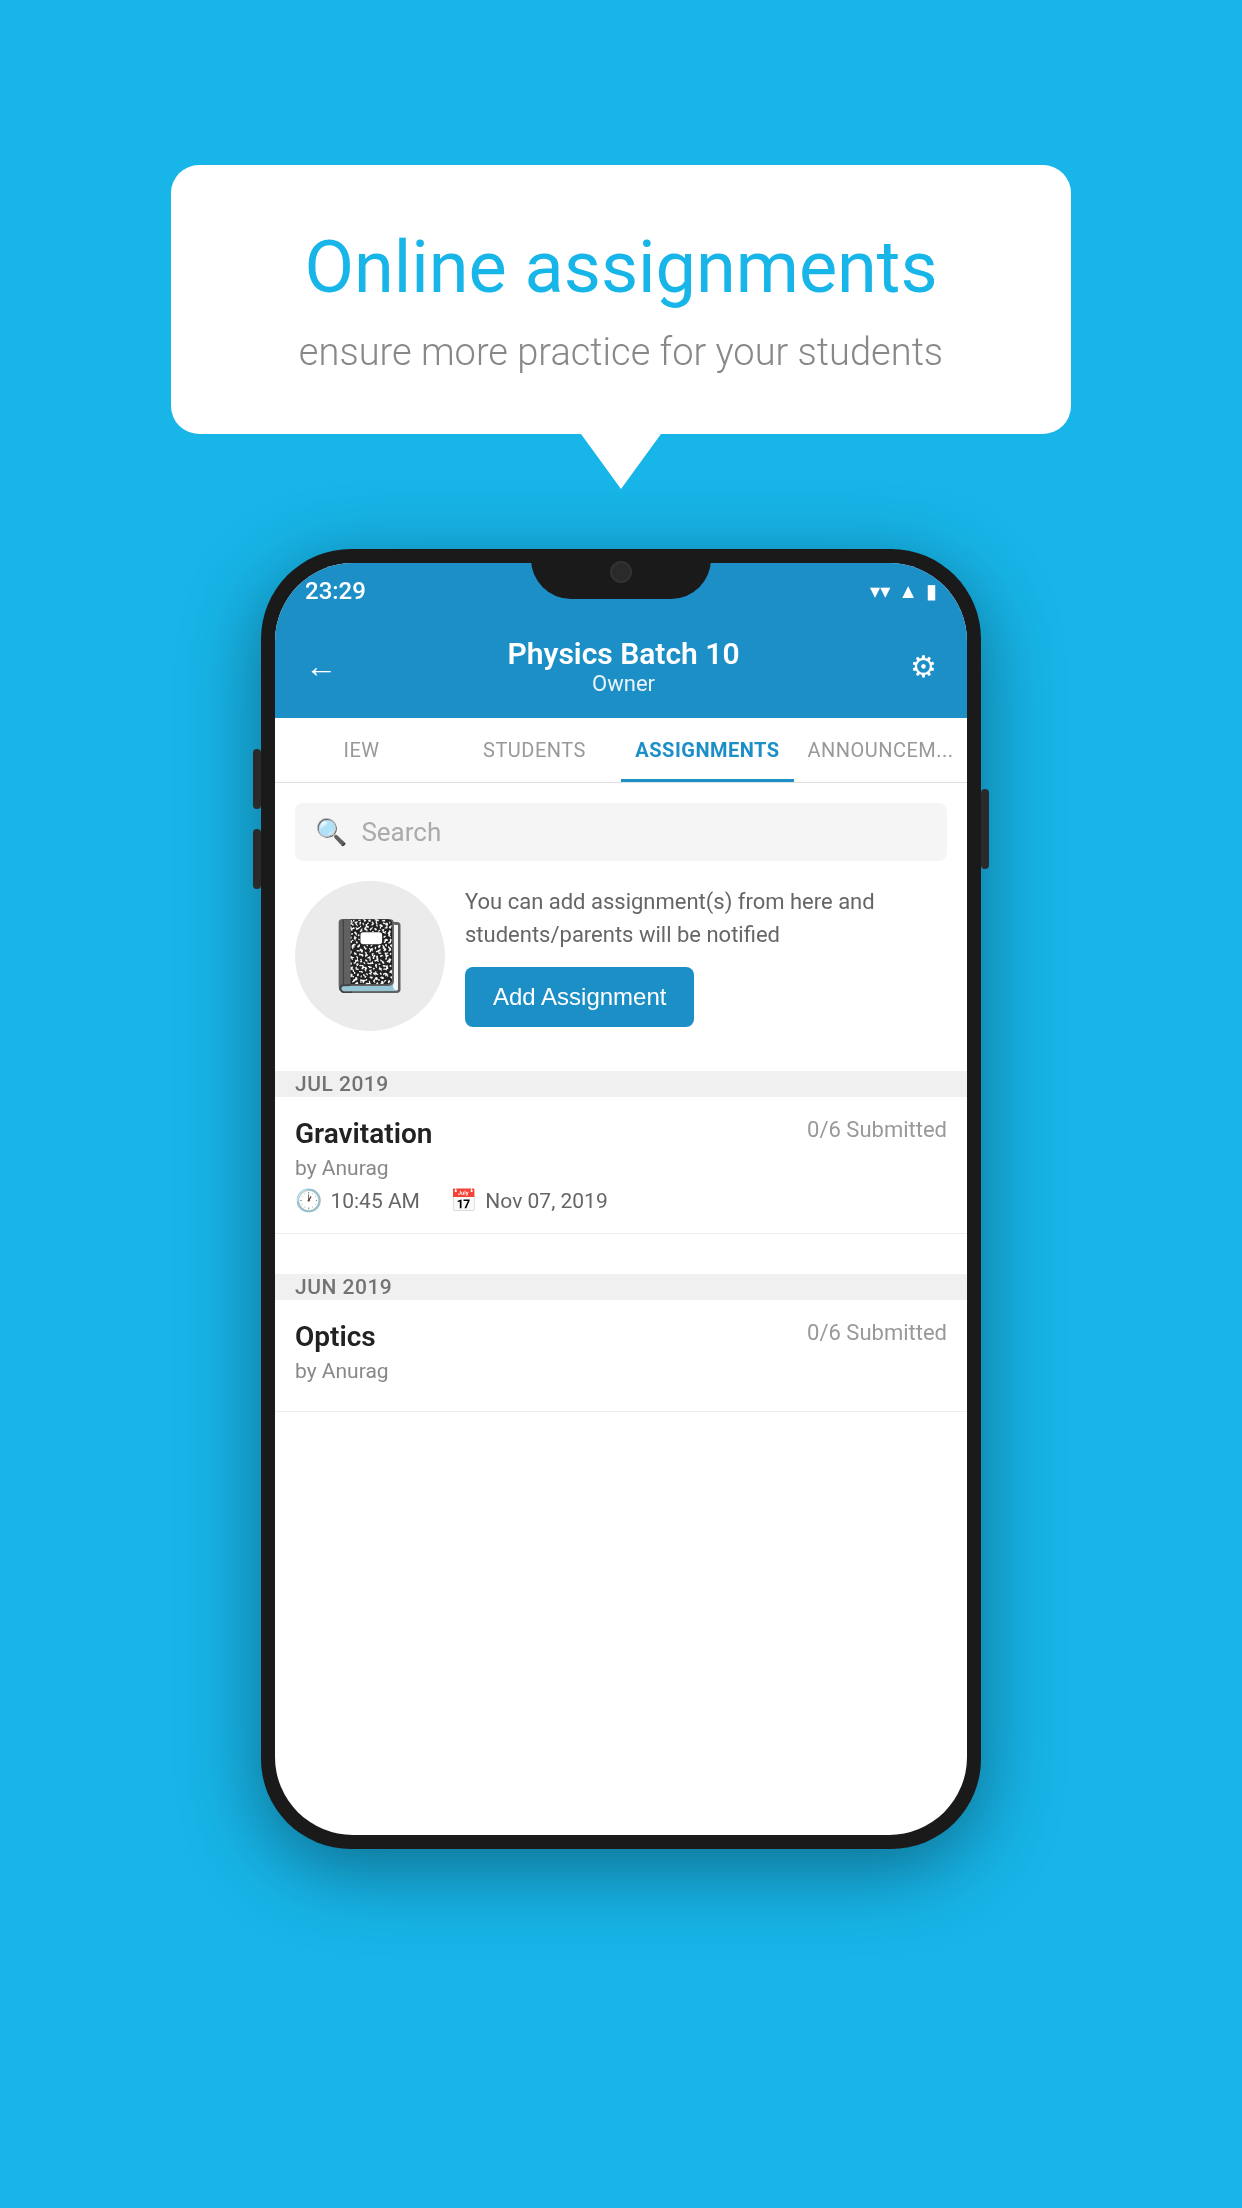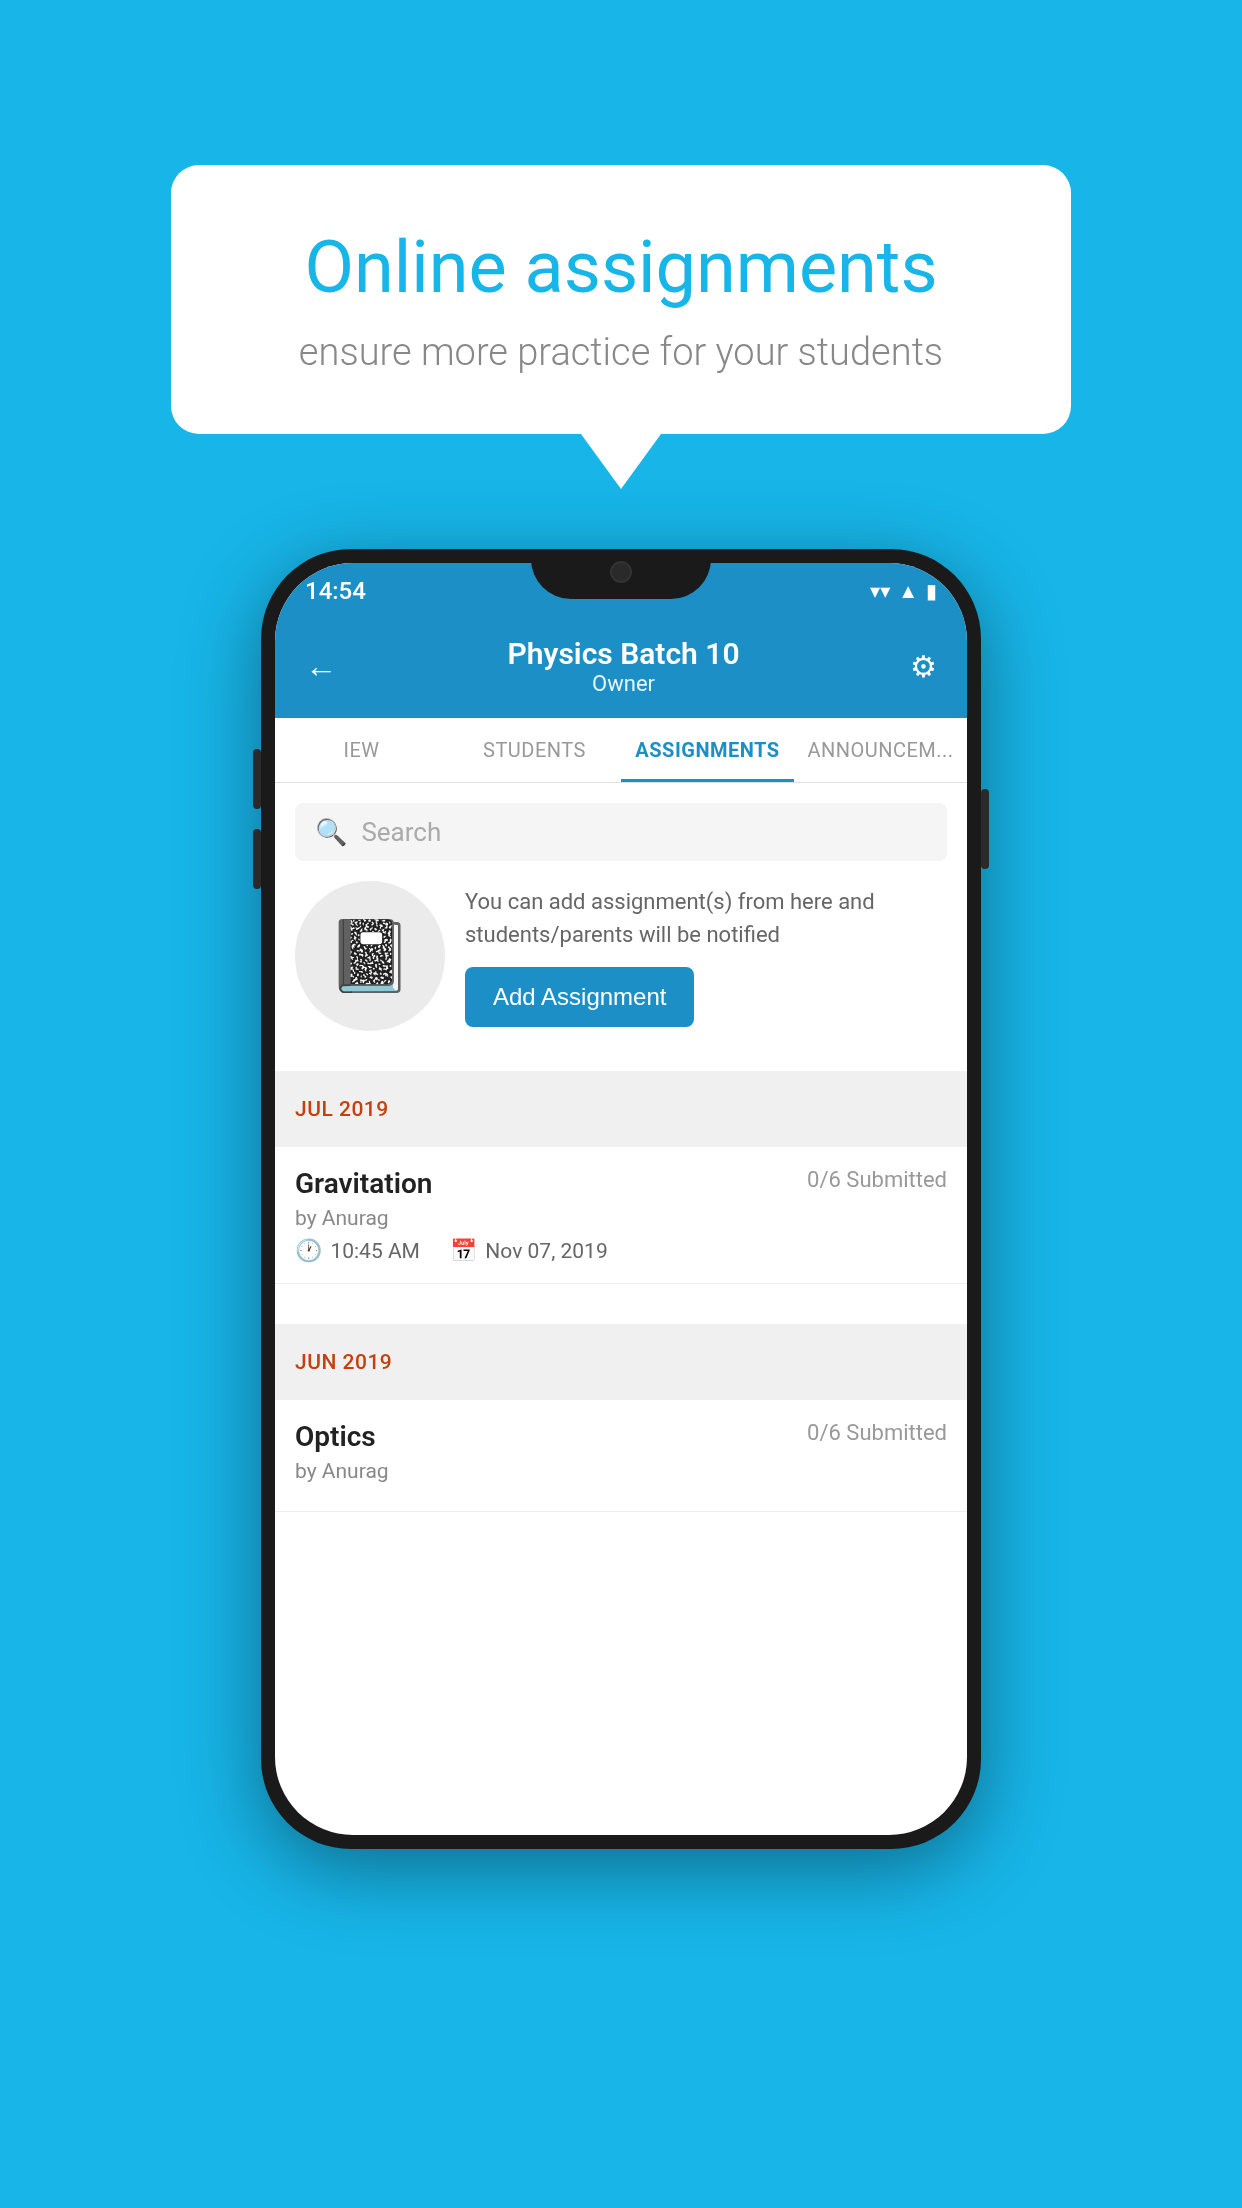--- a/index.html
+++ b/index.html
@@ -275,22 +275,22 @@
       border-radius: 8px;
       padding: 16px 28px;
       font-size: 24px;
       font-weight: 500;
       cursor: pointer;
     }
 
     
     .section-header {
       background: #f0f0f0;
-      padding: 26px 20px;
-      color: #c2410c;
+      padding: 1px 20px;
+      color: #737373;
       font-size: 21px;
       font-weight: 500;
       letter-spacing: 0.5px;
       margin-top: 40px;
     }
 
     
     .assignment-item {
       padding: 20px 20px;
       border-bottom: 1px solid #eee;
@@ -367,21 +367,21 @@
     <div class="phone-side-btn" style="right:-8px; top:240px; width:8px; height:80px;"></div>
   </div>
 
   <div class="phone-notch">
     <div class="phone-camera"></div>
   </div>
 
   <div class="phone-screen">
 
     <div class="status-bar">
-      <span class="status-time">14:54</span>
+      <span class="status-time">23:29</span>
       <div class="status-icons">
 
         <span class="status-icon">▾▾</span>
 
         <span class="status-icon">▲</span>
 
         <span class="status-icon">▮</span>
       </div>
     </div>
 

